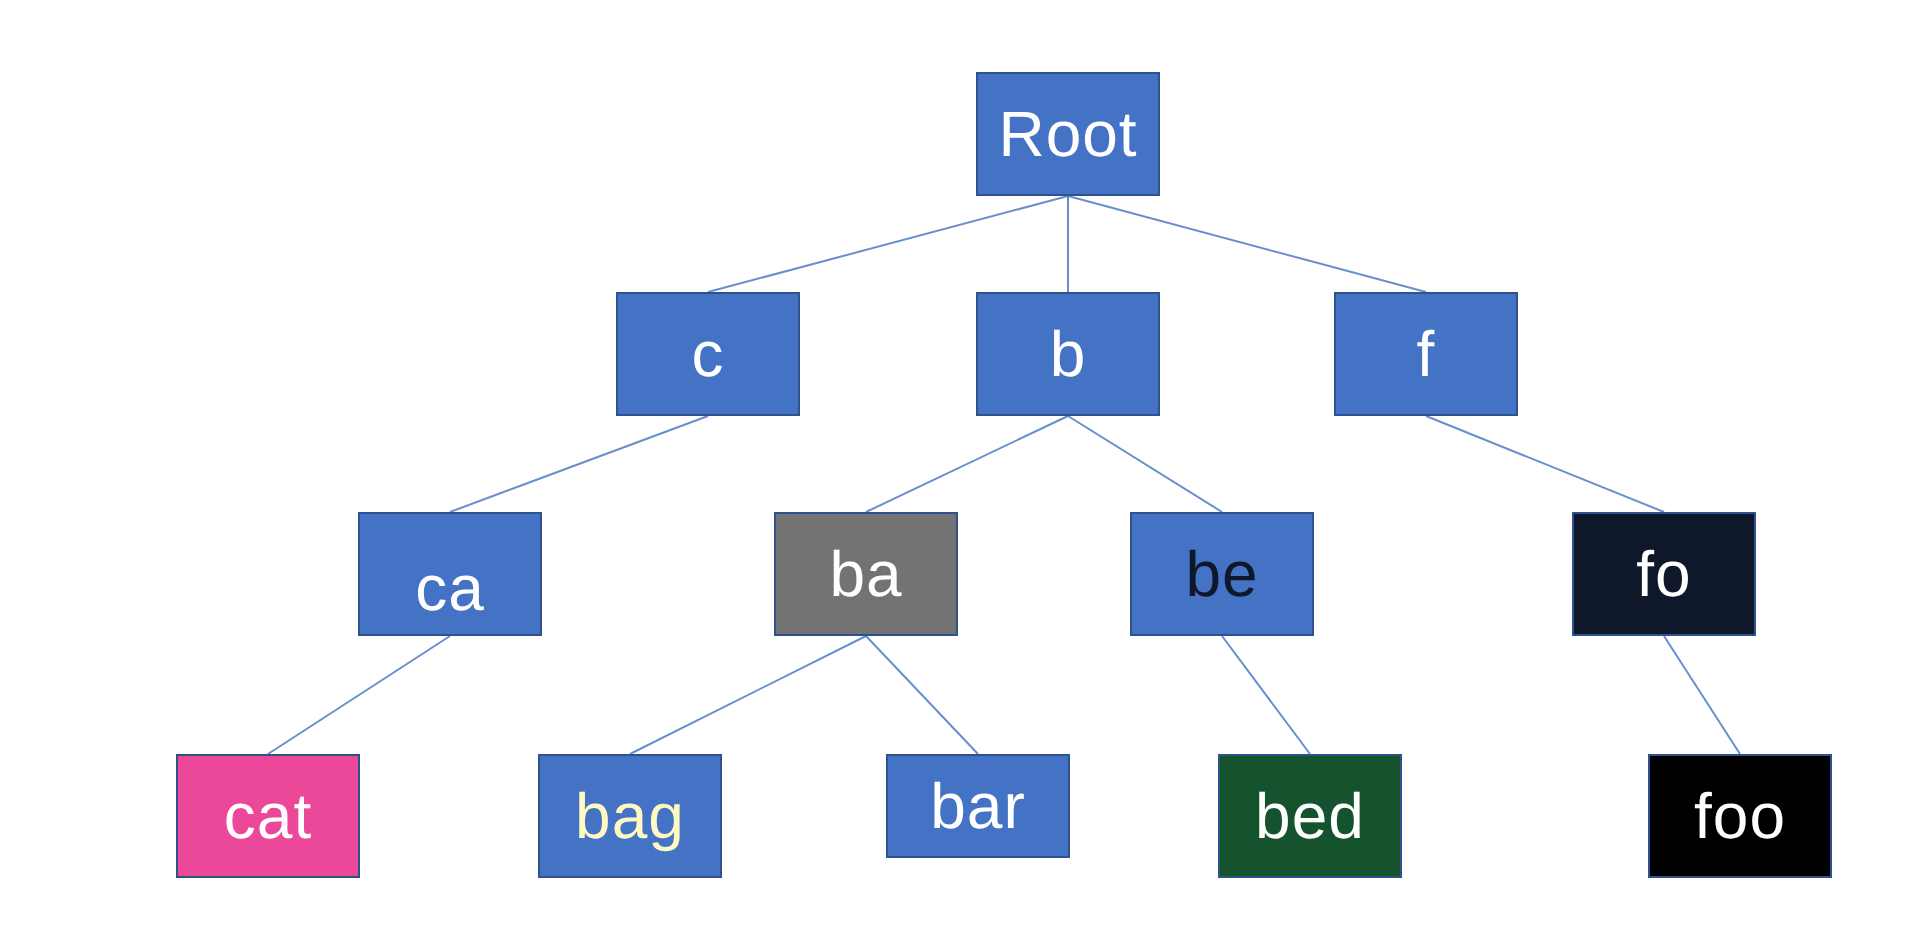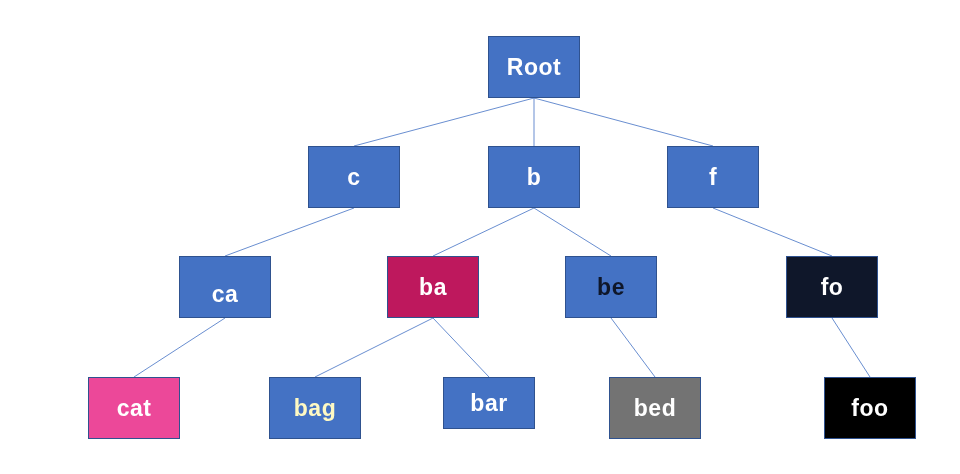--- a/index.html
+++ b/index.html
@@ -24,22 +24,22 @@
     pointer-events: none;
   }
   .node {
     position: absolute;
     box-sizing: border-box;
     display: flex;
     align-items: center;
     justify-content: center;
   }
   .node-label {
-    font-size: 23px;
-    font-weight: 700;
+    font-size: 32px;
+    font-weight: 400;
     letter-spacing: 0.5px;
     user-select: none;
   }
 </style>
 </head>
 <body>
 
 <div class="canvas" id="canvas">
   <svg class="edges" id="edges" width="960" height="474" viewBox="0 0 960 474" xmlns="http://www.w3.org/2000/svg">
       <line x1="534" y1="98" x2="354" y2="146" stroke="#4472C4" stroke-width="1" stroke-opacity="0.8"></line>
@@ -64,37 +64,37 @@
     </div>
     <div class="node" style="left: 488px; top: 146px; width: 92px; height: 62px; background: rgb(68, 114, 196); border: 1.5px solid rgb(47, 82, 143);">
       <span class="node-label" style="color: rgb(255, 255, 255);">b</span>
     </div>
     <div class="node" style="left: 667px; top: 146px; width: 92px; height: 62px; background: rgb(68, 114, 196); border: 1.5px solid rgb(47, 82, 143);">
       <span class="node-label" style="color: rgb(255, 255, 255);">f</span>
     </div>
     <div class="node" style="left: 179px; top: 256px; width: 92px; height: 62px; background: rgb(68, 114, 196); border: 1.5px solid rgb(47, 82, 143);">
       <span class="node-label" style="color: rgb(255, 255, 255); margin-top: 14px;">ca</span>
     </div>
-    <div class="node" style="left: 387px; top: 256px; width: 92px; height: 62px; background: #be185d; border: 1.5px solid rgb(47, 82, 143);">
+    <div class="node" style="left: 387px; top: 256px; width: 92px; height: 62px; background: #737373; border: 1.5px solid rgb(47, 82, 143);">
       <span class="node-label" style="color: rgb(255, 255, 255);">ba</span>
     </div>
     <div class="node" style="left: 565px; top: 256px; width: 92px; height: 62px; background: rgb(68, 114, 196); border: 1.5px solid rgb(47, 82, 143);">
       <span class="node-label" style="color: #0f172a;">be</span>
     </div>
     <div class="node" style="left: 786px; top: 256px; width: 92px; height: 62px; background: #0f172a; border: 1.5px solid rgb(47, 82, 143);">
       <span class="node-label" style="color: rgb(255, 255, 255);">fo</span>
     </div>
     <div class="node" style="left: 88px; top: 377px; width: 92px; height: 62px; background: #ec4899; border: 1.5px solid rgb(47, 82, 143);">
       <span class="node-label" style="color: rgb(255, 255, 255);">cat</span>
     </div>
     <div class="node" style="left: 269px; top: 377px; width: 92px; height: 62px; background: rgb(68, 114, 196); border: 1.5px solid rgb(47, 82, 143);">
       <span class="node-label" style="color: #fef9c3;">bag</span>
     </div>
     <div class="node" style="left: 443px; top: 377px; width: 92px; height: 52px; background: rgb(68, 114, 196); border: 1.5px solid rgb(47, 82, 143);">
       <span class="node-label" style="color: rgb(255, 255, 255);">bar</span>
     </div>
-    <div class="node" style="left: 609px; top: 377px; width: 92px; height: 62px; background: #737373; border: 1.5px solid rgb(47, 82, 143);">
+    <div class="node" style="left: 609px; top: 377px; width: 92px; height: 62px; background: #14532d; border: 1.5px solid rgb(47, 82, 143);">
       <span class="node-label" style="color: rgb(255, 255, 255);">bed</span>
     </div>
     <div class="node" style="left: 824px; top: 377px; width: 92px; height: 62px; background: #000000; border: 1.5px solid rgb(47, 82, 143);">
       <span class="node-label" style="color: rgb(255, 255, 255);">foo</span>
     </div>
   </div>
 
 </body></html>

